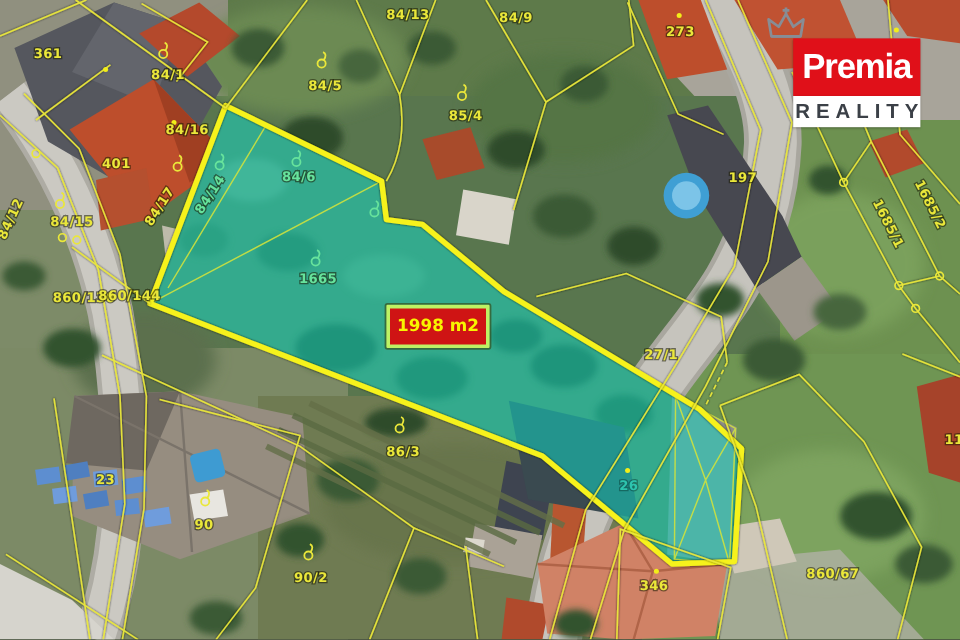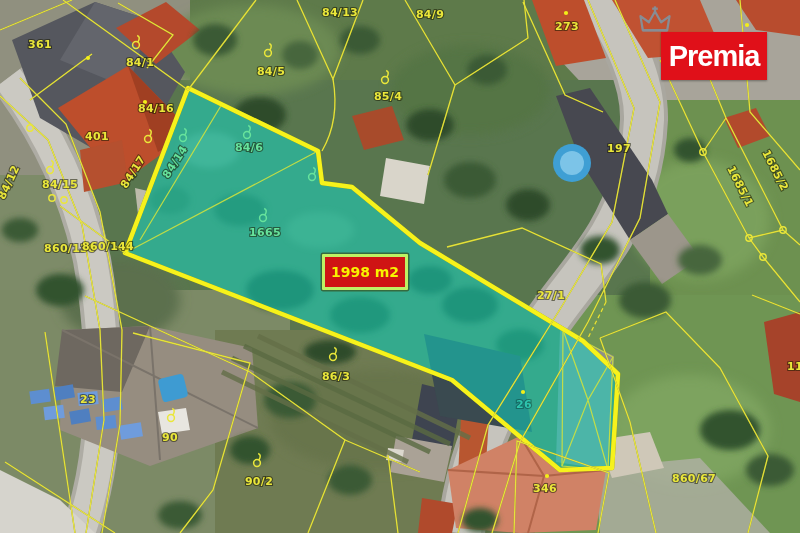--- a/index.html
+++ b/index.html
@@ -346,15 +346,16 @@
       <svg width="44" height="30" viewBox="0 0 44 32">
         <g fill="none" stroke="#878d95" stroke-width="2.4" stroke-linejoin="round">
           <path d="M9 28 L6.5 13 L15.5 19.5 L22 8 L28.5 19.5 L37.5 13 L35 28 Z"></path>
           <line x1="22" y1="8" x2="22" y2="2.5"></line>
           <line x1="19" y1="5" x2="25" y2="5"></line>
           <line x1="9" y1="28" x2="35" y2="28"></line>
         </g>
       </svg>
     </div>
     <div class="brand">Premia</div>
+    <div class="subtitle">REALITY</div>
   </div>
 
 </div>
 
 </body></html>

